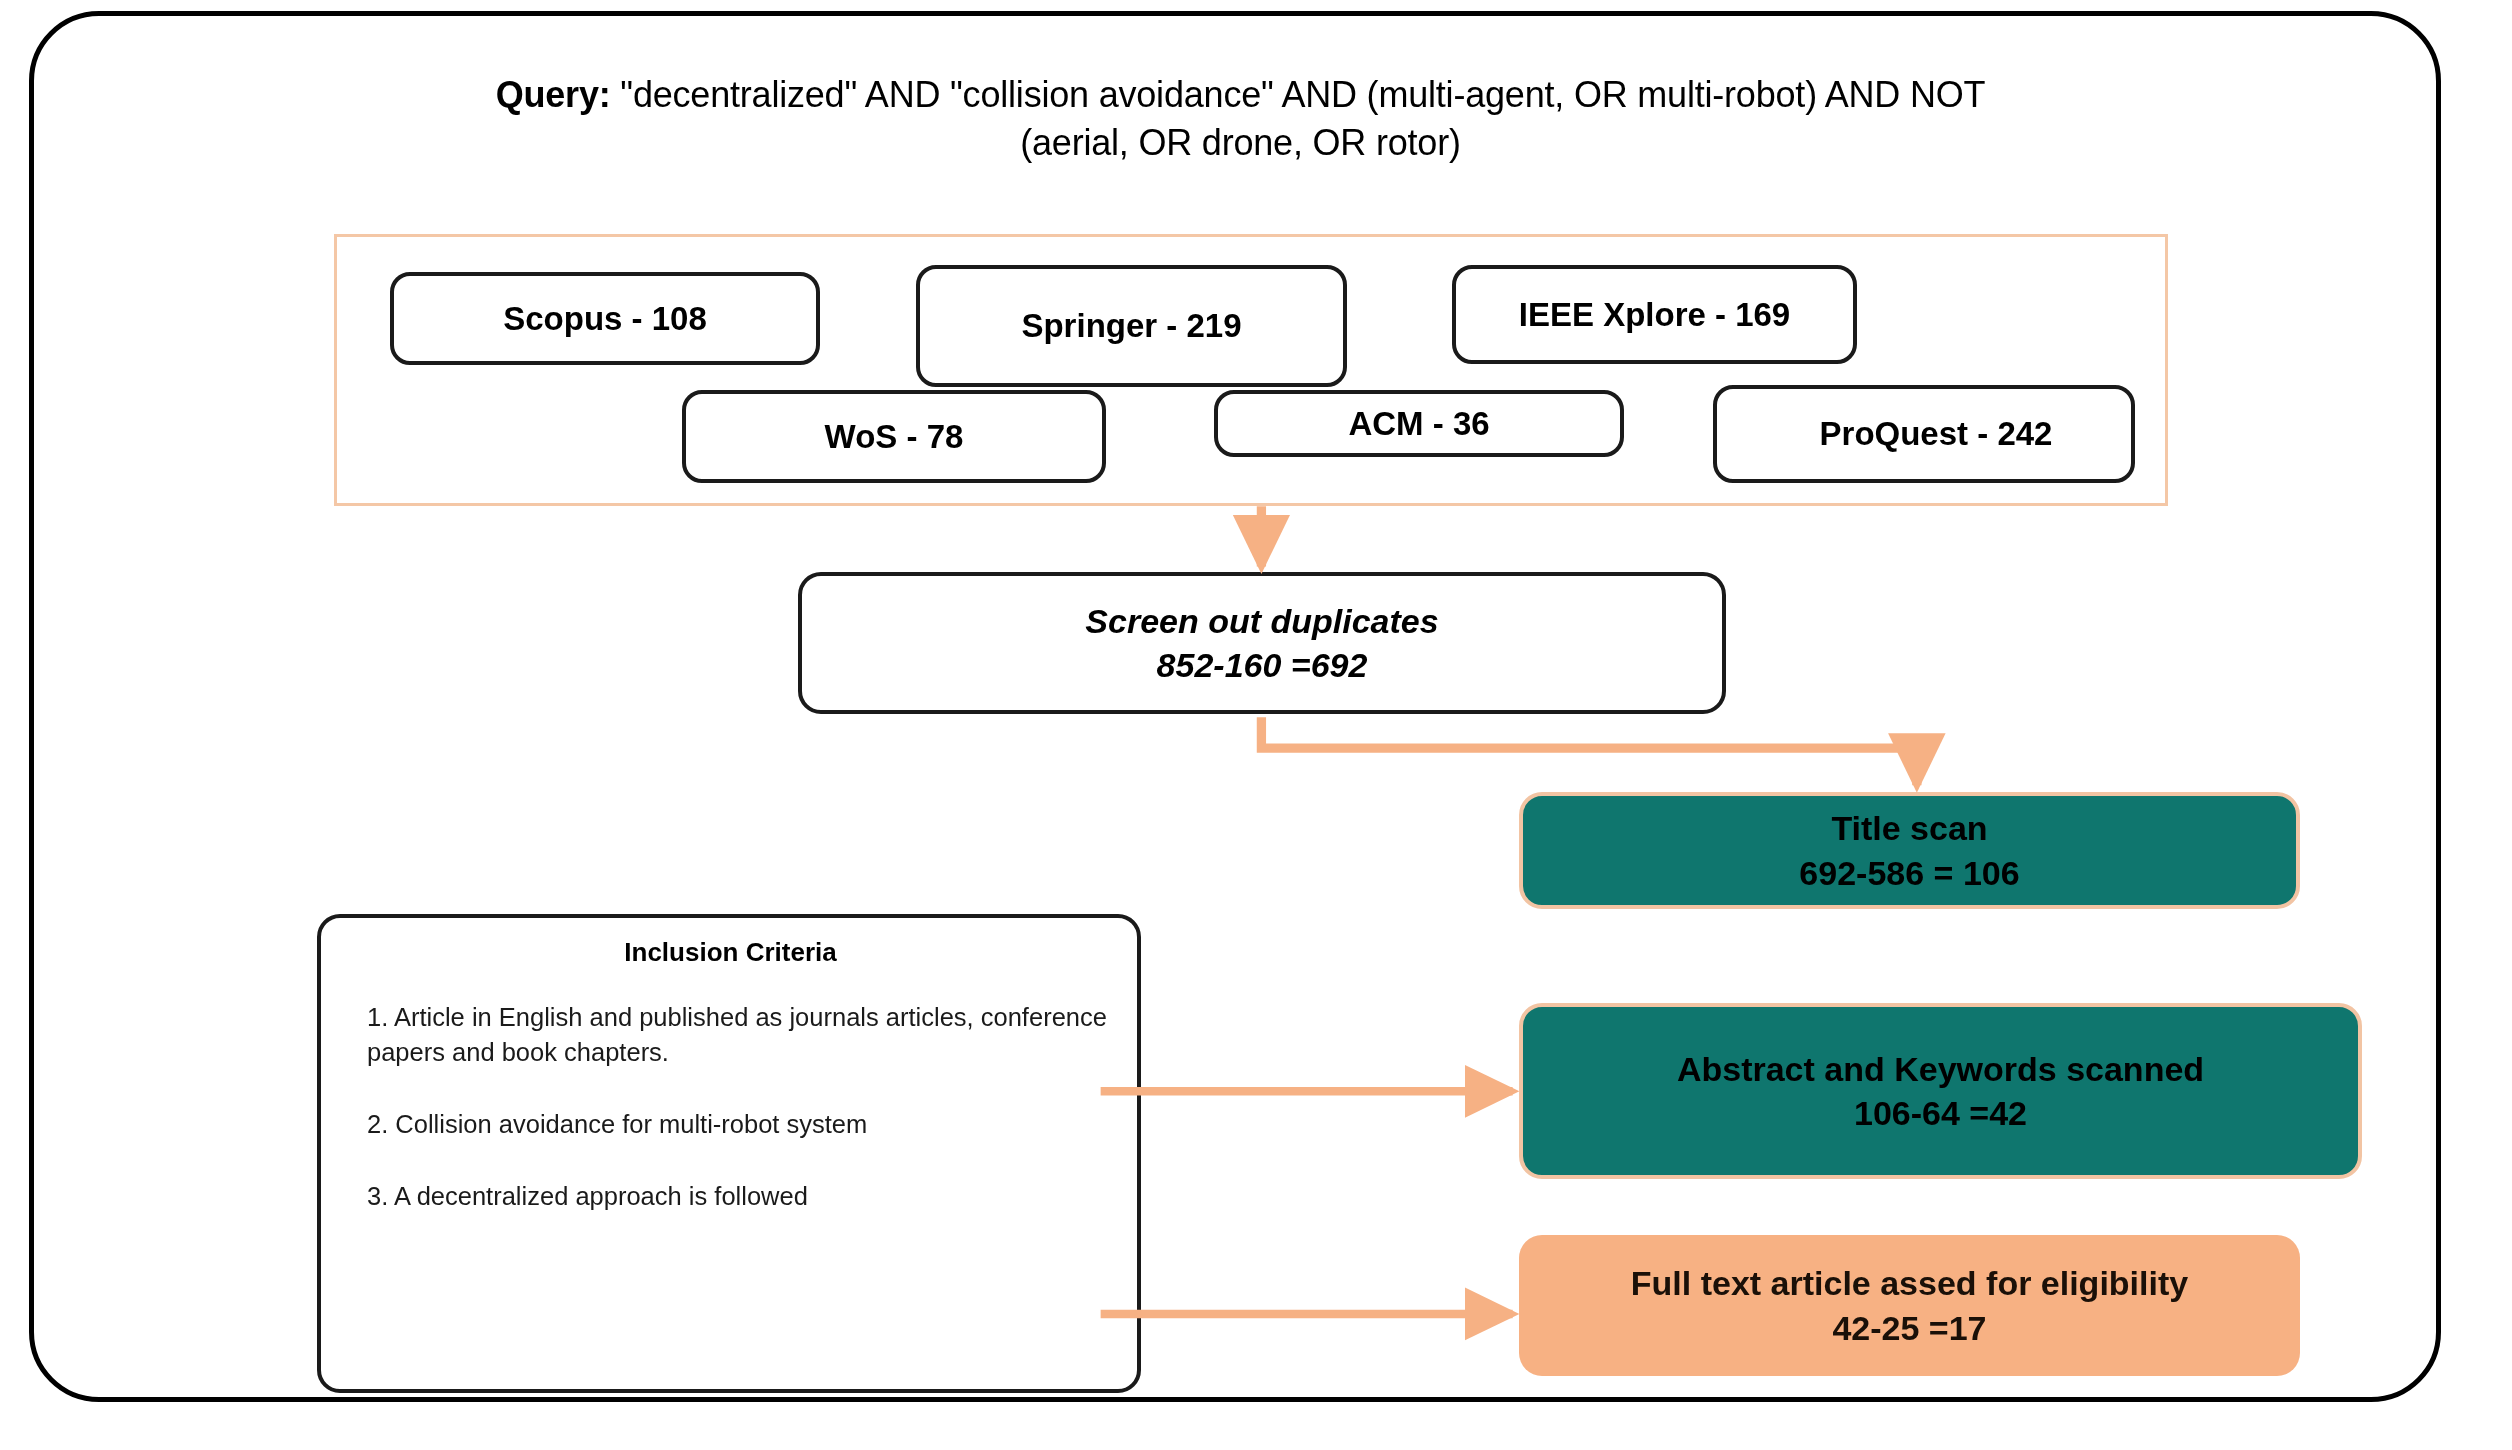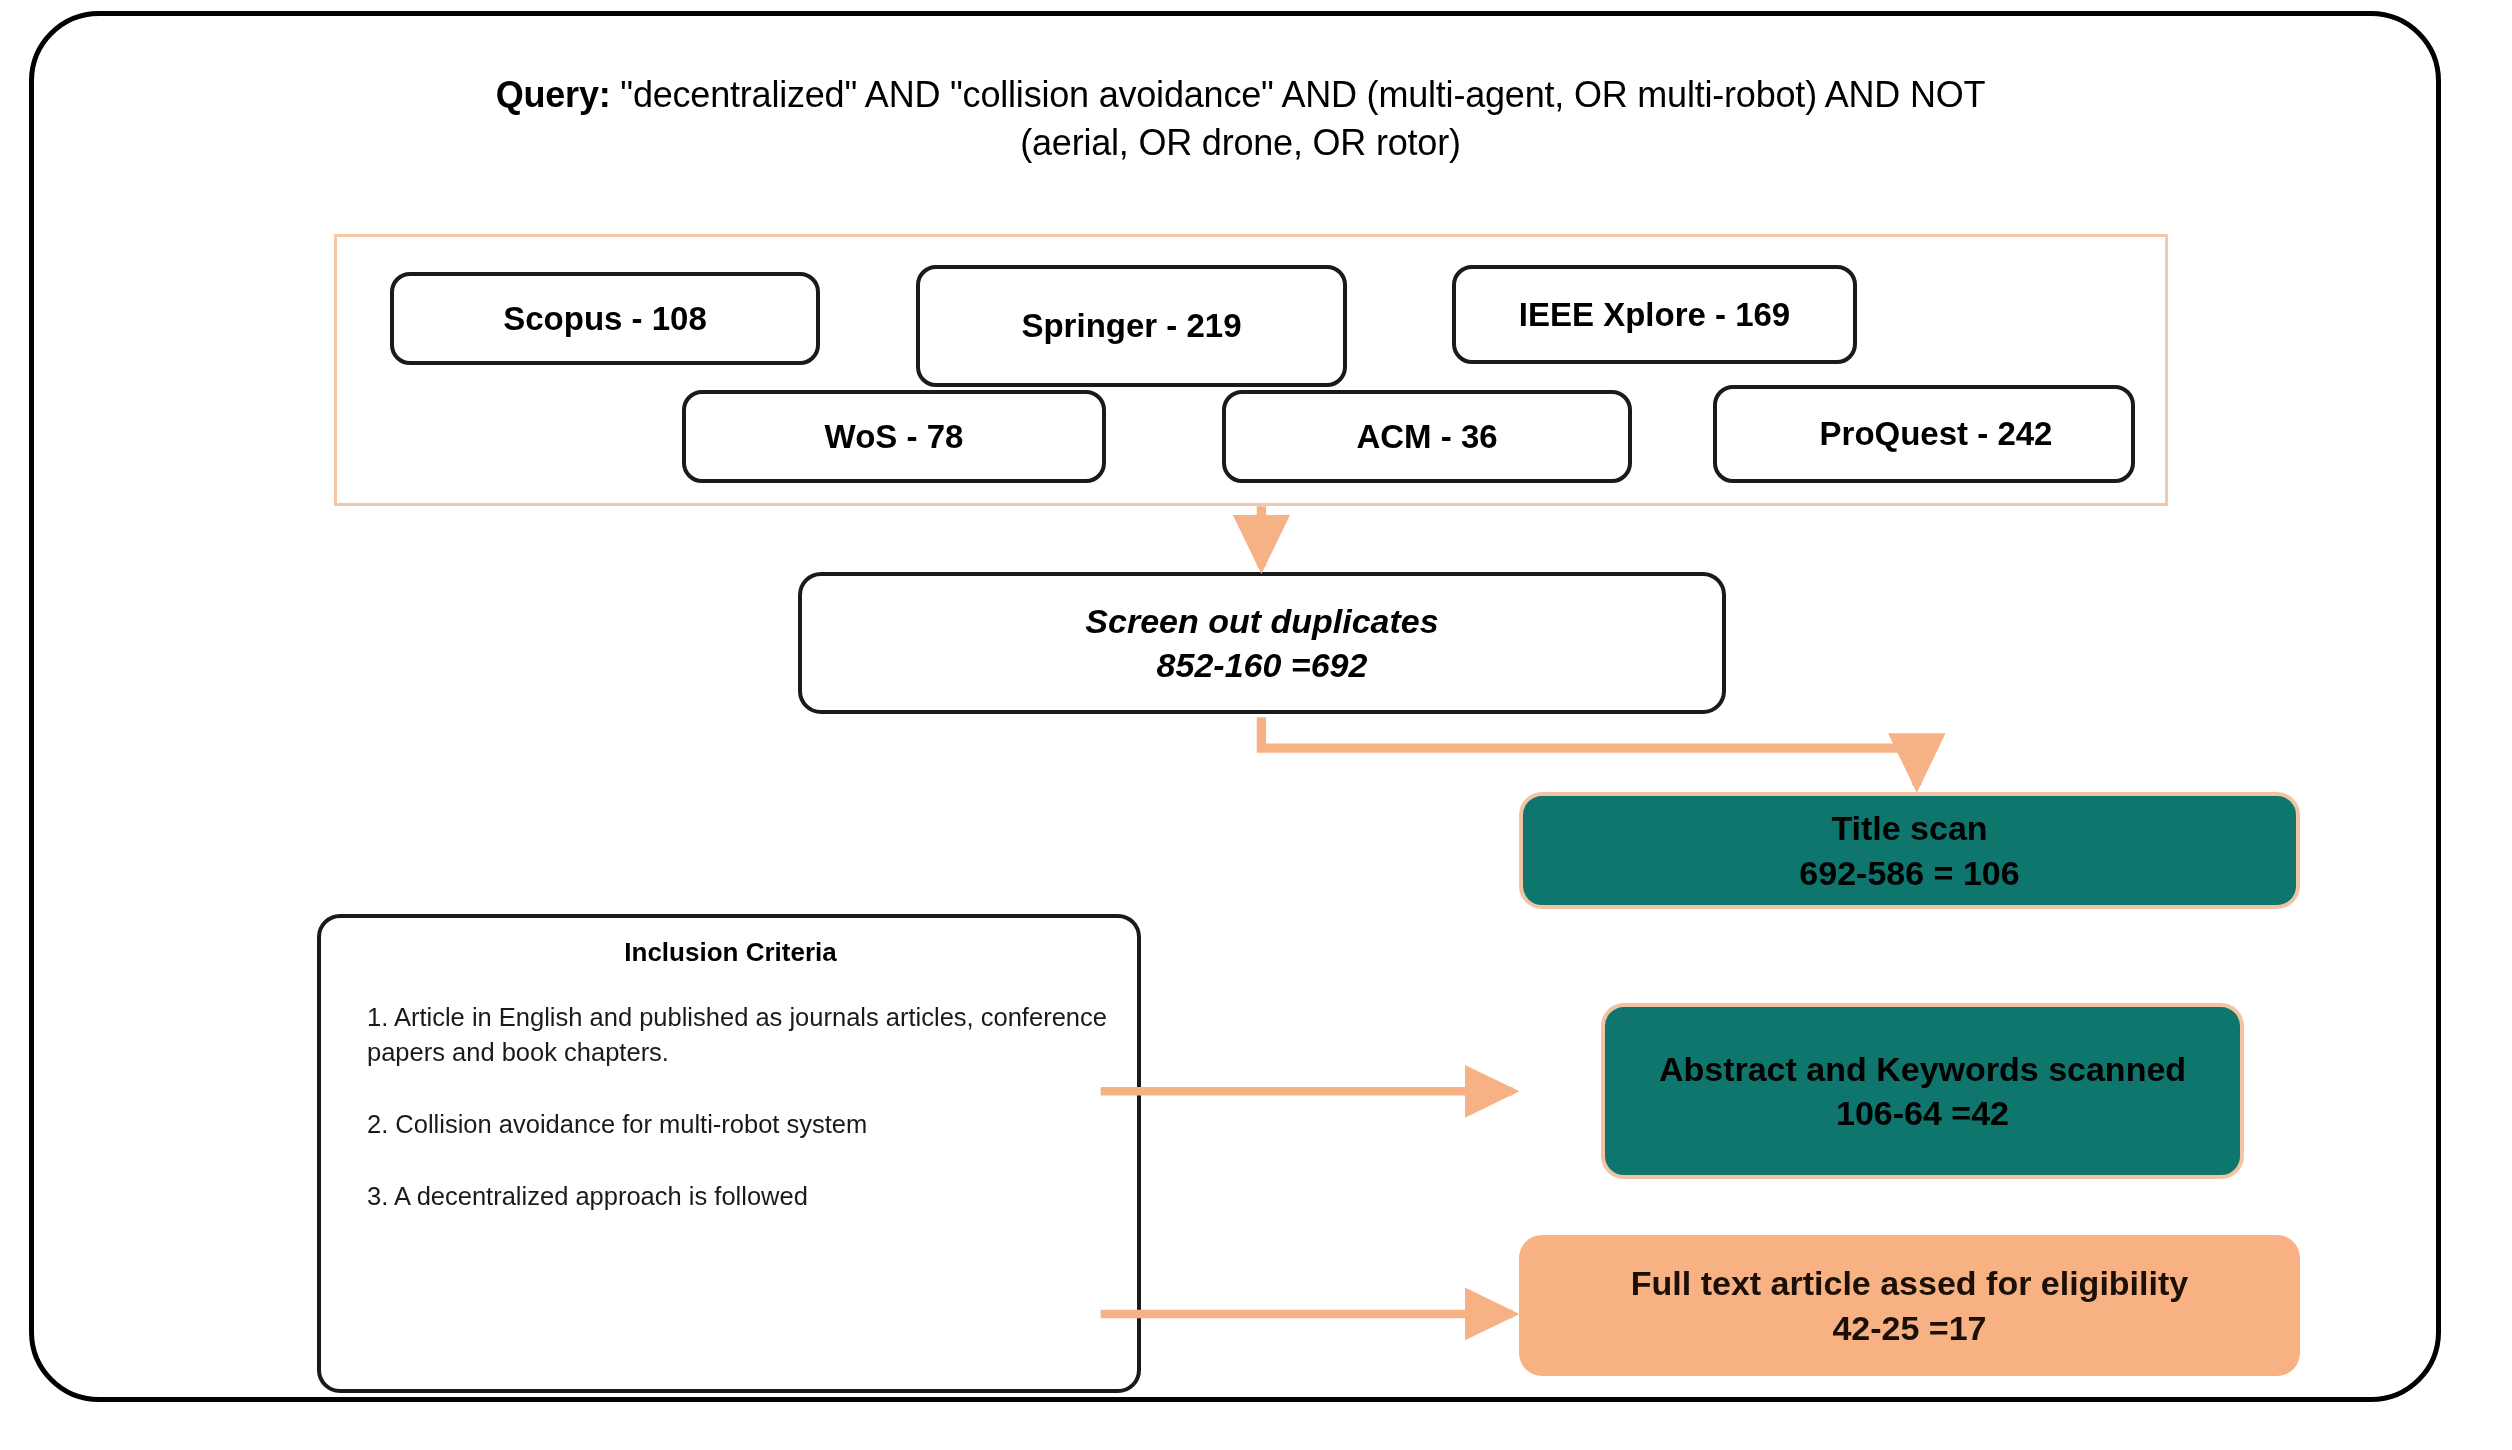--- a/index.html
+++ b/index.html
@@ -191,38 +191,38 @@
   <div class="src-box" style="left:916px; top:265px; width:431px; height:122px;">
     <span>Springer - 219</span>
   </div>
   <div class="src-box" style="left:1452px; top:265px; width:405px; height:99px;">
     <span>IEEE Xplore - 169</span>
   </div>
 
   <div class="src-box" style="left:682px; top:390px; width:424px; height:93px;">
     <span>WoS - 78</span>
   </div>
-  <div class="src-box" style="left:1214px; top:390px; width:410px; height:93px;margin-left:8px;">
+  <div class="src-box" style="left:1214px; top:390px; width:410px; height:67px;">
     <span>ACM - 36</span>
   </div>
   <div class="src-box" style="left:1713px; top:385px; width:422px; height:98px;padding-left:24px;">
     <span>ProQuest - 242</span>
   </div>
 
   <div class="stage-box-black" style="left:798px; top:572px; width:928px; height:142px;">
     <span>Screen out duplicates</span>
     <span>852-160 =692</span>
   </div>
 
   <div class="stage-box-orange" style="left:1519px; top:792px; width:781px; height:117px;">
     <span>Title scan</span>
     <span>692-586 = 106</span>
   </div>
 
-  <div class="stage-box-orange" style="left:1601px; top:1003px; width:643px; height:176px;">
+  <div class="stage-box-orange" style="left:1519px; top:1003px; width:843px; height:176px;">
     <span>Abstract and Keywords scanned</span>
     <span>106-64 =42</span>
   </div>
 
   <div class="stage-box-filled" style="left:1519px; top:1235px; width:781px; height:141px;">
     <span>Full text article assed for eligibility</span>
     <span>42-25 =17</span>
   </div>
 
   <div class="criteria-box">

